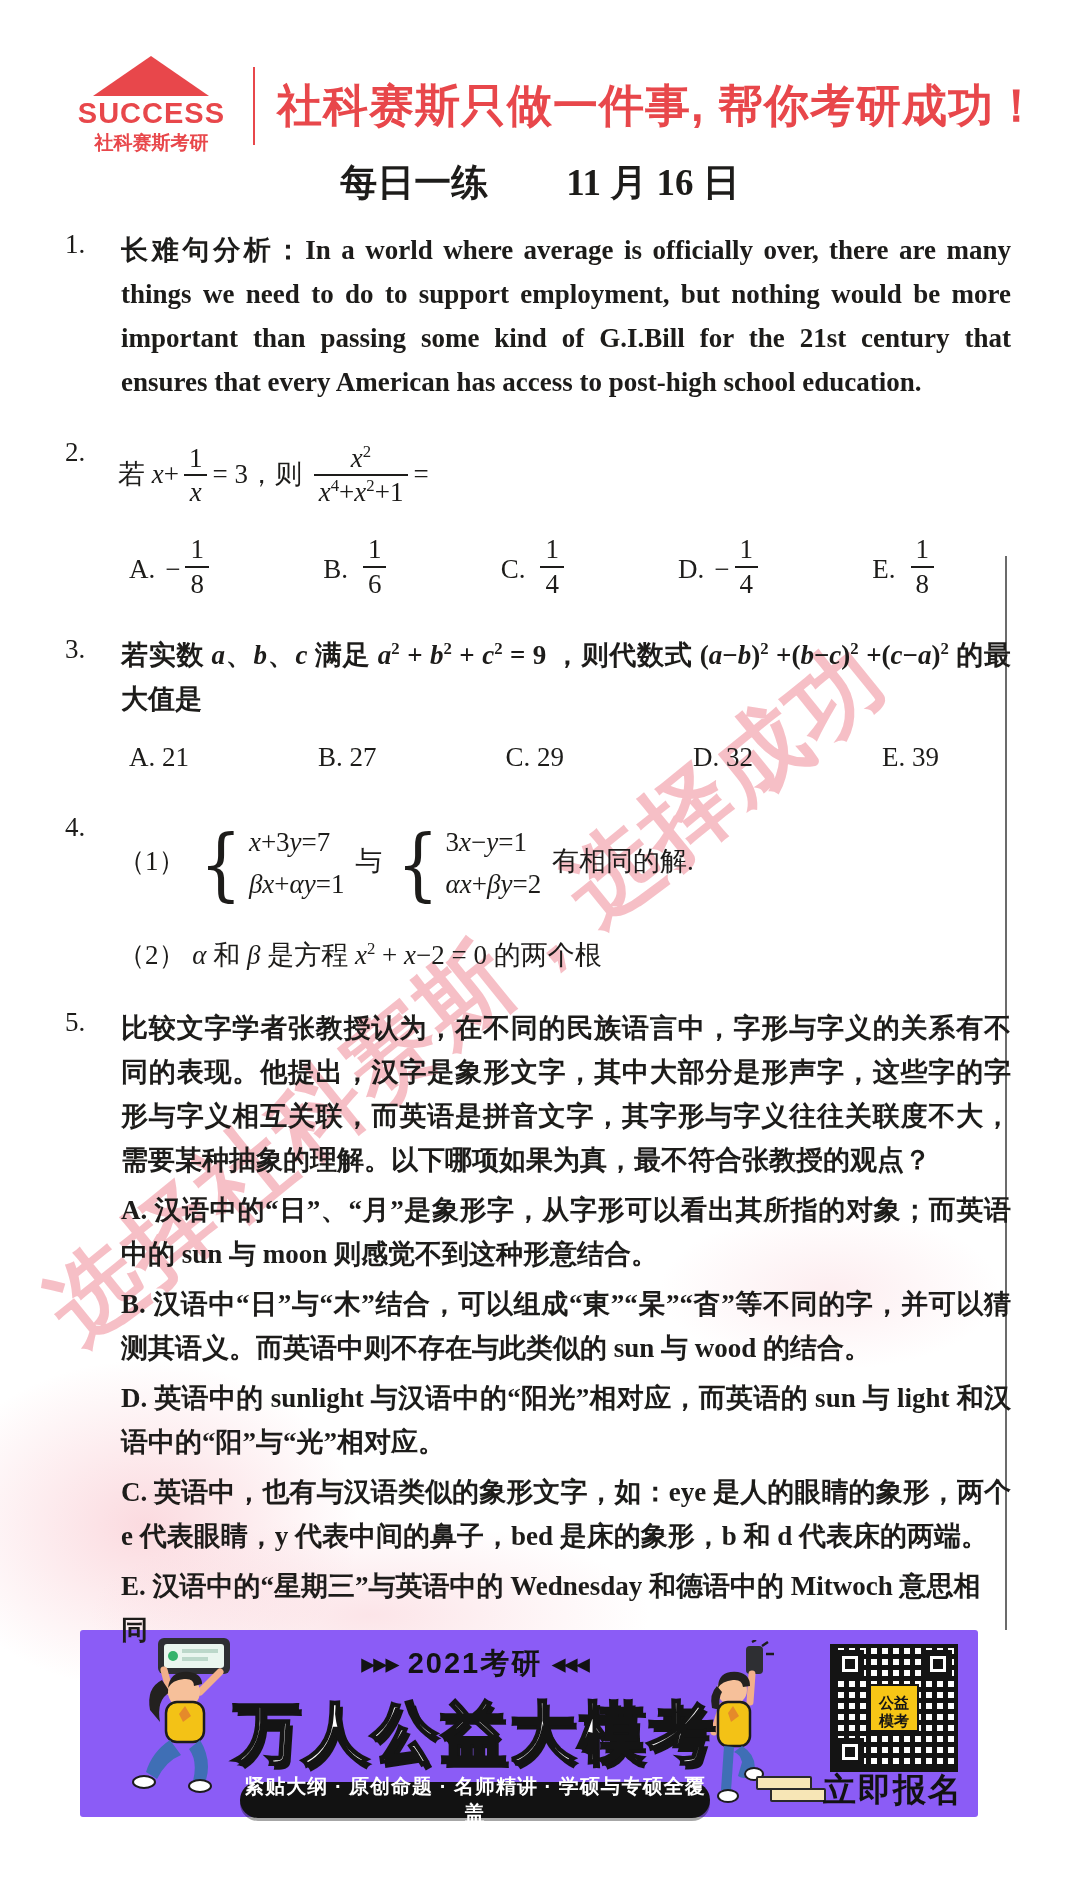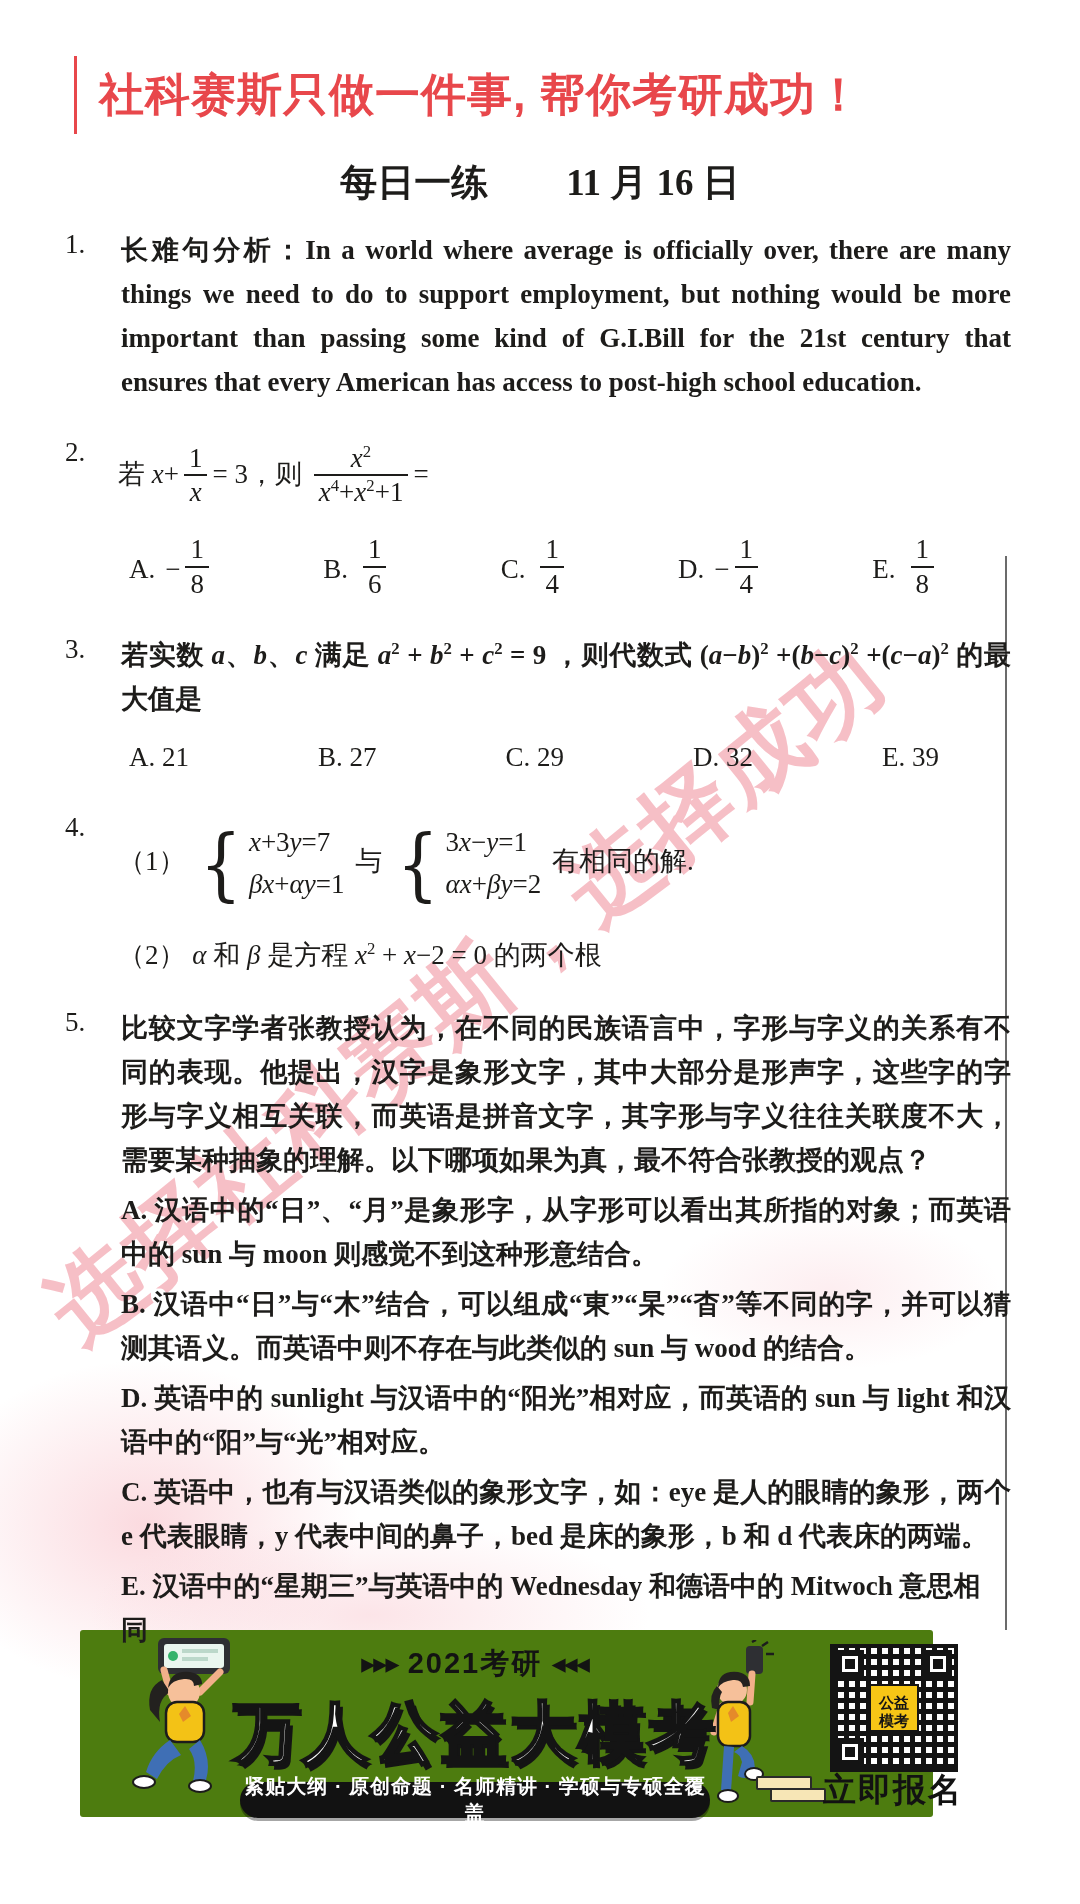--- a/index.html
+++ b/index.html
@@ -58,22 +58,22 @@
   .blob{position:absolute;border-radius:50%;z-index:2;pointer-events:none;}
   .blob.b1{left:-70px;top:1360px;width:430px;height:330px;
            background:radial-gradient(closest-side,rgba(248,188,197,.55),rgba(248,188,197,0));}
   .blob.b2{left:90px;top:1520px;width:560px;height:190px;
            background:radial-gradient(closest-side,rgba(248,196,204,.45),rgba(248,196,204,0));}
   .blob.b3{left:660px;top:1210px;width:340px;height:160px;
            background:radial-gradient(closest-side,rgba(249,205,212,.35),rgba(249,205,212,0));}
   .scanline{position:absolute;left:1005px;top:556px;width:2px;height:1074px;background:#3a3a3a;opacity:.75;z-index:3;}
 
   
-  .banner{position:absolute;left:80px;top:1630px;width:853px;height:187px;background:#4d7c0f;
-          border-radius:3px;z-index:4;font-family:"Liberation Sans",sans-serif;}
+  .banner{position:absolute;left:80px;top:1630px;width:853px;height:187px;background:#8b5cf6;
+          border-radius:3px;z-index:4;font-family:"Liberation Sans",sans-serif;padding-left:45px;}
   .b-center{position:absolute;left:135px;top:0;width:520px;text-align:center;}
   .kicker{margin-top:14px;font-size:29px;font-weight:900;color:#131313;letter-spacing:2px;}
   .kicker .arr{font-size:17px;letter-spacing:-1px;vertical-align:3px;margin:0 10px;}
   .headline{margin-top:4px;font-size:66px;font-weight:900;color:#ffffff;letter-spacing:3px;
             -webkit-text-stroke:2.5px #141414;text-shadow:4px 5px 0 #141414;white-space:nowrap;}
   .pill{margin:4px auto 0;width:470px;height:36px;background:#121212;border-radius:19px;
         color:#fff;font-size:20px;font-weight:700;display:flex;align-items:center;justify-content:center;
         letter-spacing:1px;box-shadow:0 3px 0 rgba(0,0,0,.35);}
   .girl{position:absolute;}
   .girl.gl{left:38px;top:6px;}
@@ -98,20 +98,25 @@
 
 <div class="page">
 
   <div class="watermark">选择社科赛斯，选择成功</div>
   <div class="blob b1"></div>
   <div class="blob b2"></div>
   <div class="blob b3"></div>
   <div class="scanline"></div>
 
   <div class="hdr">
+    <div class="logo">
+      <div class="roof"></div>
+      <div class="brand">SUCCESS</div>
+      <div class="brand-sub">社科赛斯考研</div>
+    </div>
     <div class="hdr-div"></div>
     <h1 class="slogan">社科赛斯只做一件事, 帮你考研成功！</h1>
   </div>
 
   <div class="title">
     <span>每日一练</span><span class="t-gap"></span><span>11 月 16 日</span>
   </div>
 
   <div class="content">
 

